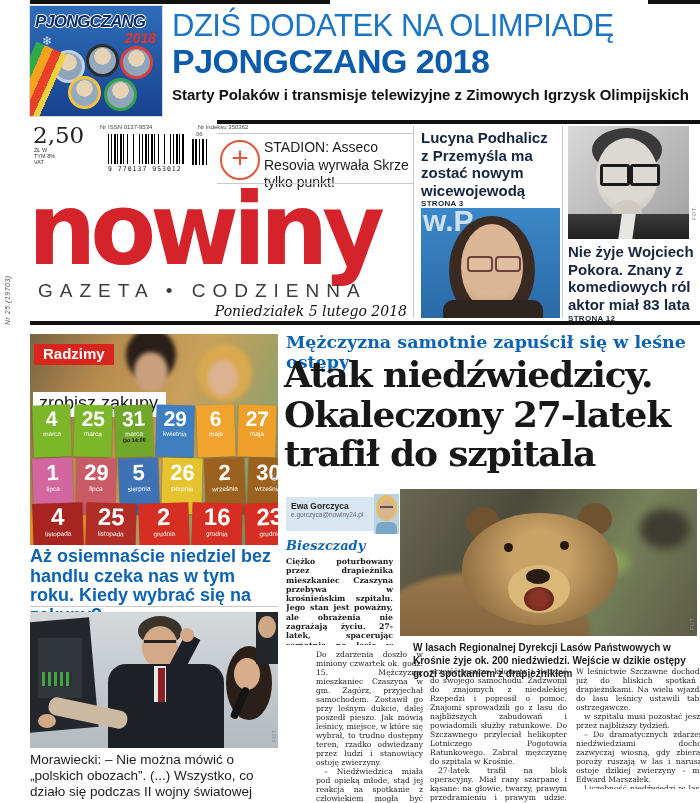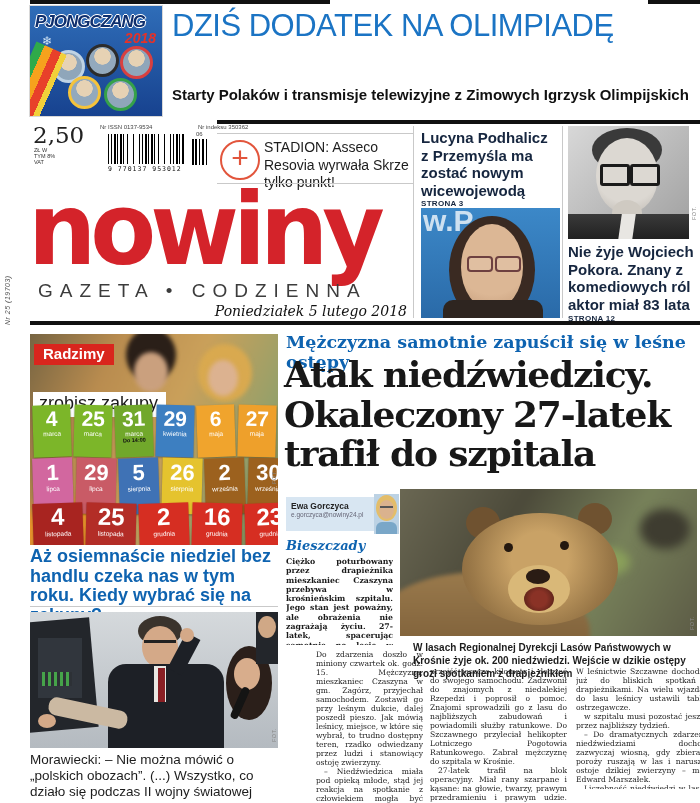--- a/index.html
+++ b/index.html
@@ -94,20 +94,21 @@
     <div class="snow">❄</div>
     <div class="ring" style="left:22px;top:44px;border-color:#bfd3e4;background:radial-gradient(circle at 50% 35%,#e6d2b4 36%,#8fa6ba 38%);"></div>
     <div class="ring" style="left:56px;top:38px;border-color:#2c2c2c;background:radial-gradient(circle at 50% 35%,#e6d2b4 36%,#93a9bd 38%);"></div>
     <div class="ring" style="left:90px;top:40px;border-color:#d84040;background:radial-gradient(circle at 50% 35%,#e6d2b4 36%,#8fa6ba 38%);"></div>
     <div class="ring" style="left:38px;top:70px;border-color:#f5c33b;background:radial-gradient(circle at 50% 35%,#e6d2b4 36%,#93a9bd 38%);"></div>
     <div class="ring" style="left:74px;top:72px;border-color:#35a14a;background:radial-gradient(circle at 50% 35%,#e6d2b4 36%,#8fa6ba 38%);"></div>
     <div class="rainbow"></div>
   </div>
 
   <div class="abs banner-l1" style="left:172px;top:8px;width:520px;">DZIŚ DODATEK NA OLIMPIADĘ</div>
+  <div class="abs banner-l2" style="left:172px;top:42px;width:520px;">PJONGCZANG 2018</div>
   <div class="abs banner-l3" style="left:172px;top:86px;width:525px;">Starty Polaków i transmisje telewizyjne z Zimowych Igrzysk Olimpijskich</div>
 
   <div class="abs rule" style="left:217px;top:120px;width:483px;height:4px;"></div>
 
   <div class="abs price" style="left:33px;top:122px;">2,50</div>
   <div class="abs price-sub" style="left:34px;top:147px;">ZŁ W TYM 8% VAT</div>
   <div class="abs tinylabel" style="left:100px;top:124px;">Nr ISSN 0137-9534</div>
   <div class="abs tinylabel" style="left:198px;top:124px;">Nr indeksu 350362</div>
   <div class="abs barcode" style="left:108px;top:134px;"></div>
   <div class="abs bcd" style="left:108px;top:165px;">9 770137 953012</div>

